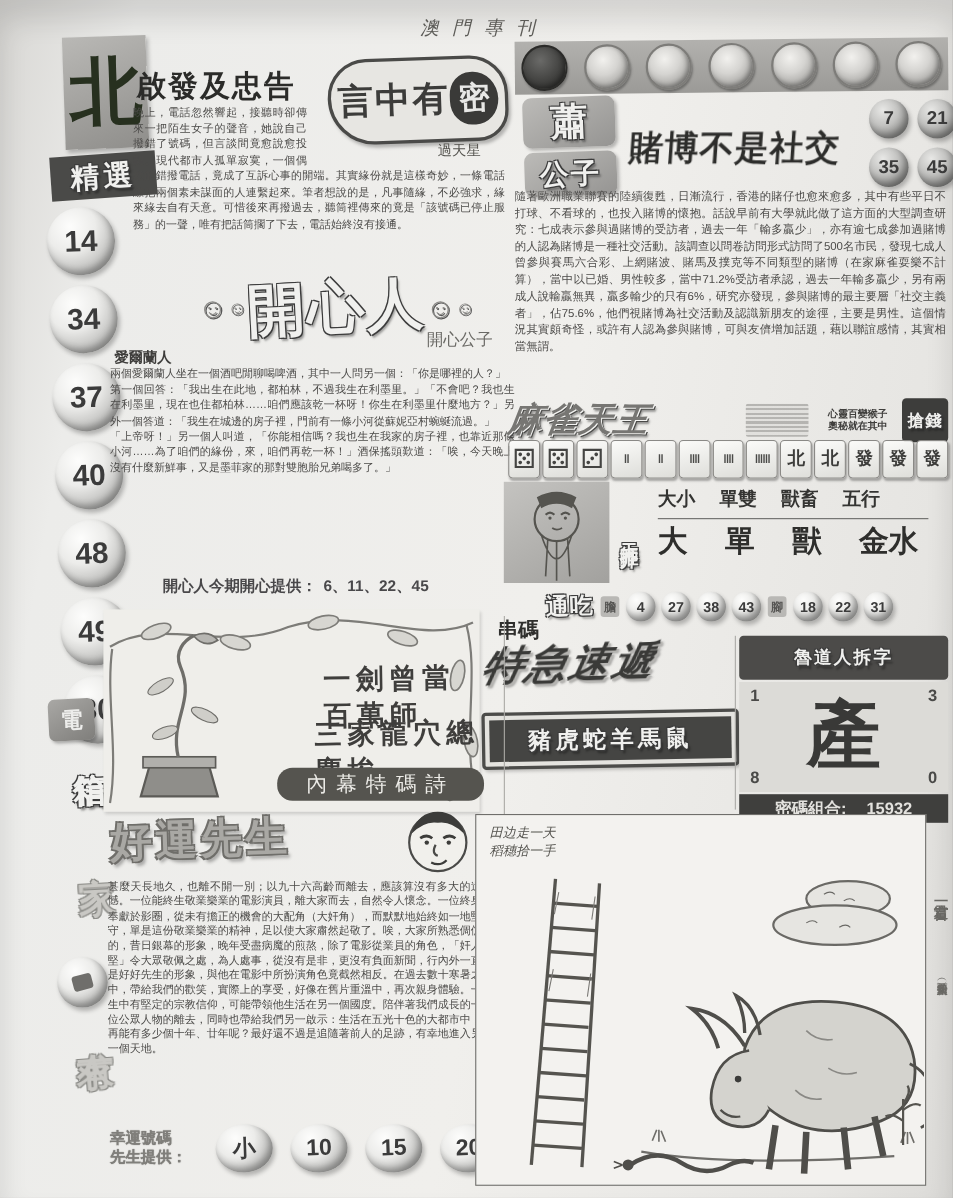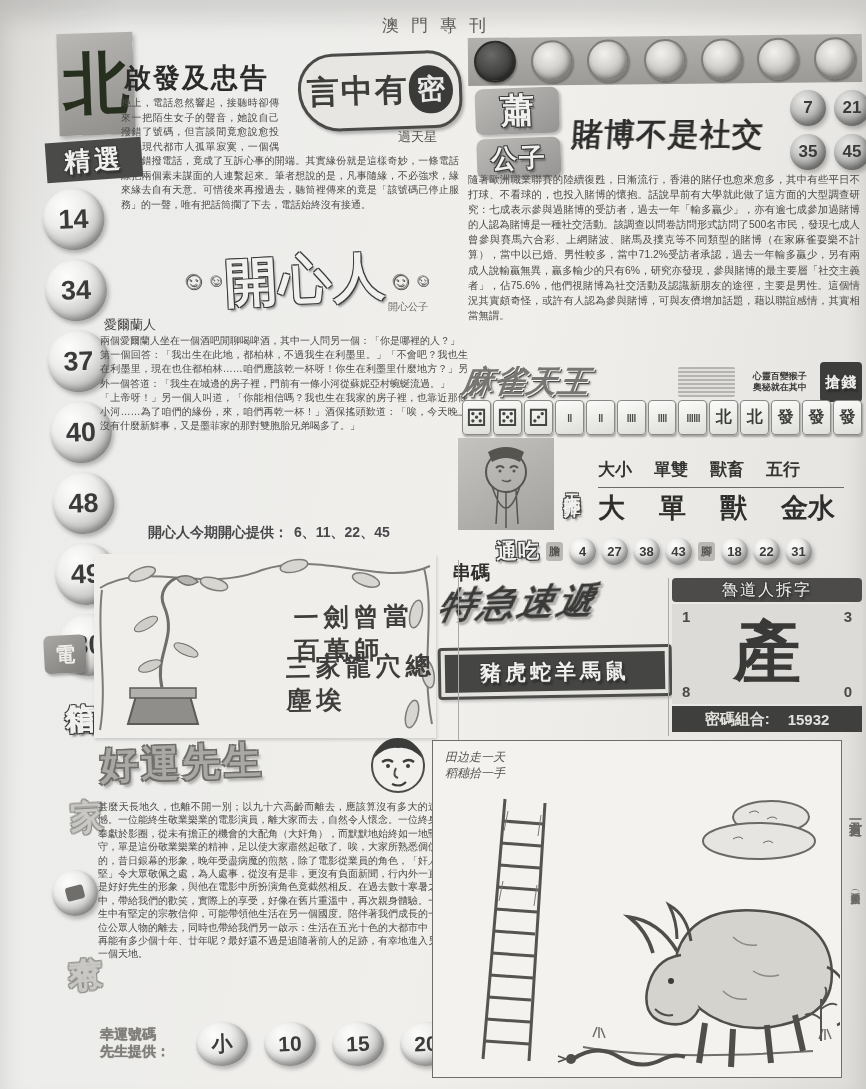--- a/index.html
+++ b/index.html
@@ -28,22 +28,22 @@
   #advice-logo .lg{font-size:32px;font-weight:bold;color:#3c3c3a;}
   #advice-logo .lg-dark{width:44px;height:48px;background:#3a3a38;border-radius:45% 55% 50% 48%;color:#e8e8e6;display:flex;align-items:center;justify-content:center;font-size:28px;font-weight:bold;}
   #advice-byline{left:398px;top:128px;font-size:13px;color:#55544f;filter:blur(.3px);}
   #advice-body{left:121px;top:96px;width:338px;height:130px;font-size:10px;line-height:14.5px;overflow:hidden;}
   #advice-float{float:right;width:180px;height:50px;}
   #advice-footer{left:130px;top:230px;width:330px;font-size:11px;font-weight:bold;color:#4a4947;filter:blur(.25px);}
   
   #happy-banner{left:138px;top:242px;width:336px;height:76px;display:flex;align-items:center;justify-content:center;}
   #happy-banner .bt{font-size:52px;font-weight:bold;letter-spacing:2px;transform:rotate(-3deg);}
   .smiley{font-size:26px;color:#8b8a87;text-shadow:1px 1px 0 #555;}
-  #happy-byline{left:388px;top:300px;font-size:10px;color:#6a6965;filter:blur(.4px);}
-  #happy-subhead{left:104px;top:316px;font-size:13px;font-weight:normal;color:#3e3d3b;}
+  #happy-byline{left:388px;top:300px;font-size:15px;color:#6a6965;filter:blur(.4px);}
+  #happy-subhead{left:104px;top:316px;font-size:13px;font-weight:bold;color:#3e3d3b;}
   #happy-body{left:100px;top:334px;width:368px;height:182px;font-size:10px;line-height:14.2px;overflow:hidden;}
   #happy-footer{left:148px;top:524px;font-size:14px;font-weight:bold;color:#49484a;display:flex;gap:6px;filter:blur(.2px);}
   
   #poem-box{left:94px;top:554px;width:342px;height:184px;background:#efeeea;box-shadow:1px 2px 3px rgba(0,0,0,.15);}
   #poem-l1{left:200px;top:46px;font-family:"DejaVu Serif","Liberation Serif",serif;font-size:25px;font-weight:bold;color:#3f3e3c;letter-spacing:5px;position:absolute;transform:rotate(-1deg);}
   #poem-l2{left:192px;top:96px;font-family:"DejaVu Serif","Liberation Serif",serif;font-size:25px;font-weight:bold;color:#3f3e3c;letter-spacing:5px;position:absolute;transform:rotate(-1deg);}
   #poem-caption{left:158px;top:144px;width:188px;height:30px;background:#55544f;border-radius:14px;position:absolute;display:flex;align-items:center;justify-content:center;font-family:"DejaVu Serif","Liberation Serif",serif;font-size:19px;letter-spacing:8px;color:#ecebe7;}
   
   #lucky-banner{left:100px;top:736px;width:260px;font-size:38px;font-weight:bold;letter-spacing:3px;color:#a9a8a4;
     text-shadow:-1.5px -1.5px 0 #6f6e6a,1.5px -1.5px 0 #6f6e6a,-1.5px 1.5px 0 #6f6e6a,1.5px 1.5px 0 #6f6e6a,3px 4px 3px rgba(0,0,0,.3);transform:rotate(-2deg);}
@@ -75,46 +75,46 @@
   #mj-tiles{left:462px;top:400px;width:400px;display:flex;gap:2px;}
   .tile{width:28px;height:33px;background:linear-gradient(165deg,#fbfbf9,#dededa);border:1px solid #8a8986;border-radius:4px;box-shadow:1px 2px 2px rgba(0,0,0,.3);display:flex;align-items:center;justify-content:center;color:#3c3c3a;overflow:hidden;}
   .tile.dice{font-size:24px;color:#444442;}
   .tile.bam{font-size:11px;font-weight:bold;letter-spacing:-1px;color:#4a4a48;}
   .tile.honor{font-size:16px;font-weight:bold;}
   
   #master-box{left:458px;top:438px;width:404px;height:92px;display:flex;}
   #master-portrait{width:96px;height:92px;background:linear-gradient(150deg,#c4c3c0,#a2a19e);}
   #master-label{width:36px;height:92px;writing-mode:vertical-rl;text-orientation:upright;font-size:17px;font-weight:bold;letter-spacing:2px;display:flex;align-items:center;justify-content:center;}
   #master-table{flex:1;padding-left:8px;}
-  #master-headers{display:flex;gap:22px;font-size:17px;font-weight:bold;color:#343432;padding-top:20px;filter:blur(.2px);}
+  #master-headers{display:flex;gap:22px;font-size:17px;font-weight:bold;color:#343432;padding-top:4px;filter:blur(.2px);}
   #master-divider{border-top:1.5px solid #6a6a68;margin:6px 18px 2px 0;}
   #master-values{display:flex;gap:34px;font-size:27px;font-weight:bold;color:#2e2e2c;filter:blur(.2px);}
   
   #string-row{left:452px;top:534px;width:412px;height:34px;display:flex;align-items:center;gap:6px;}
   #string-l1{font-size:19px;font-weight:bold;color:#2f2f2d;margin-top:44px;}
   #string-l2{font-size:21px;font-weight:bold;letter-spacing:1px;transform:rotate(-2deg);}
   .mini-label{font-size:11px;font-weight:bold;color:#56555(1);color:#565553;background:#b9b8b5;border-radius:3px;padding:2px 3px;}
   #string-row .ball{width:27px;height:27px;font-size:13px;}
   #string-row [data-list]{display:flex;gap:5px;}
   
   #express-headline{left:440px;top:578px;font-size:37px;font-weight:bold;font-style:italic;letter-spacing:2px;color:#3a3a38;transform:skewX(-14deg) rotate(-2deg);text-shadow:2px 2px 0 #b5b4b1,3px 3px 2px rgba(0,0,0,.3);filter:blur(.2px);}
   #zodiac-box{left:438px;top:646px;width:234px;height:52px;border:3px solid #4c4c4a;border-radius:4px;padding:4px;box-sizing:border-box;background:#e4e3df;transform:rotate(-1deg);box-shadow:2px 2px 3px rgba(0,0,0,.2);}
   #zodiac-inner{width:100%;height:100%;background:#454543;display:flex;align-items:center;justify-content:center;font-size:21px;font-weight:bold;letter-spacing:4px;}
   
   #split-box{left:672px;top:578px;width:190px;height:158px;}
-  #split-header{height:24px;background:#4c4b49;border-radius:4px;display:flex;align-items:center;justify-content:center;font-size:16px;font-weight:normal;letter-spacing:2px;}
+  #split-header{height:40px;background:#4c4b49;border-radius:4px;display:flex;align-items:center;justify-content:center;font-size:16px;font-weight:bold;letter-spacing:2px;}
   #split-body{position:relative;height:100px;background:#dcdbd7;margin-top:2px;}
   #split-char{position:absolute;left:50%;top:50%;transform:translate(-50%,-52%);font-family:"DejaVu Serif","Liberation Serif",serif;font-size:68px;font-weight:bold;color:#39settings;color:#393937;}
   .corner{position:absolute;font-size:15px;font-weight:bold;color:#4a4a48;}
   #split-footer{height:26px;margin-top:2px;background:#3f3f3d;display:flex;align-items:center;justify-content:center;gap:18px;font-size:15px;font-weight:bold;color:#e3e2de;}
   
   #cartoon-box{left:432px;top:740px;width:410px;height:338px;background:#f3f2ef;border:1.5px solid #6f6e6b;box-sizing:border-box;}
   #cartoon-caption{position:absolute;left:12px;top:8px;font-size:12px;line-height:16px;color:#55544f;font-style:italic;filter:blur(.3px);}
   .margin-note{writing-mode:vertical-rl;text-orientation:upright;color:#6a6965;filter:blur(.3px);}
-  #edition-title{left:300px;top:14px;width:280px;text-align:center;font-family:"DejaVu Serif","Liberation Serif",serif;font-size:17px;letter-spacing:12px;color:#5c5b57;filter:blur(.3px);}
+  #edition-title{left:300px;top:14px;width:280px;text-align:center;font-family:"DejaVu Serif","Liberation Serif",serif;font-style:italic;font-size:17px;letter-spacing:12px;color:#5c5b57;filter:blur(.3px);}
   .gutter{background:#aaa9a6;width:1px;}
 </style>
 </head>
 <body>
 
 <div id="paper">
 
   <div id="edition-title" class="abs">澳門專刊</div>
 
   <div id="rail-region" class="abs">北</div>
@@ -190,20 +190,21 @@
         <rect x="36" y="134" width="66" height="10" fill="#b1b0ac" stroke="#5c5b57" stroke-width="1.5"></rect>
         <path d="M68,134 C60,100 84,84 70,52 C64,38 74,28 82,24" fill="none" stroke="#6f6e6a" stroke-width="3"></path>
         <ellipse cx="52" cy="70" rx="13" ry="5" fill="#cfcec9" stroke="#6f6e6a" transform="rotate(-30 52 70)"></ellipse>
         <ellipse cx="92" cy="96" rx="13" ry="5" fill="#cfcec9" stroke="#6f6e6a" transform="rotate(25 92 96)"></ellipse>
         <ellipse cx="56" cy="112" rx="12" ry="5" fill="#cfcec9" stroke="#6f6e6a" transform="rotate(-20 56 112)"></ellipse>
         <path d="M82,24 q14,-6 22,4 q-12,8 -22,-4" fill="#b7b6b2" stroke="#6f6e6a" stroke-width="1.5"></path>
       </g>
     </svg>
     <div id="poem-l1">一劍曾當百萬師</div>
     <div id="poem-l2">三家龍穴總塵埃</div>
+    <div id="poem-caption">內幕特碼詩</div>
   </div>
 
   <div id="lucky-banner" class="abs">好運先生</div>
   <div id="lucky-face" class="abs">
     <svg width="64" height="64">
       <circle cx="32" cy="34" r="26" fill="#f1f0ec" stroke="#4a4a48" stroke-width="2"></circle>
       <path d="M8,26 Q14,6 32,6 Q50,6 56,26 Q44,14 32,16 Q20,14 8,26 Z" fill="#3c3c3a"></path>
       <path d="M16,30 q6,-4 11,0" stroke="#3c3c3a" stroke-width="2.5" fill="none"></path>
       <path d="M37,30 q6,-4 11,0" stroke="#3c3c3a" stroke-width="2.5" fill="none"></path>
       <circle cx="22" cy="34" r="2" fill="#3c3c3a"></circle>

